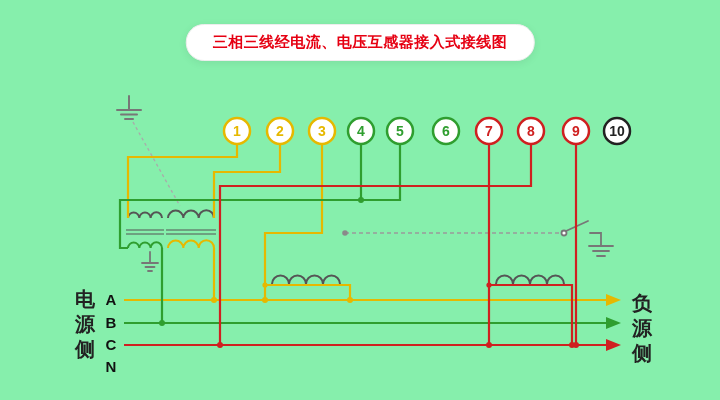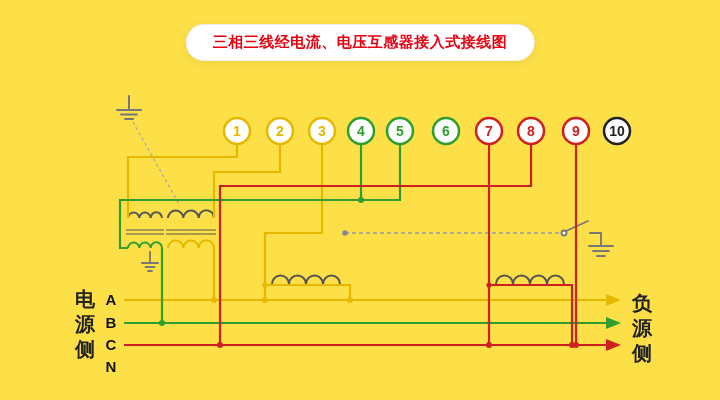--- a/index.html
+++ b/index.html
@@ -1,17 +1,17 @@
 <!DOCTYPE html>
 <html><head>
 <meta charset="utf-8">
 <style>
   html,body{margin:0;padding:0;background:#fff;}
   body{width:720px;height:400px;overflow:hidden;font-family:"Liberation Sans",sans-serif;}
-  .page{position:relative;width:720px;height:400px;background:#fde047;}
+  .page{position:relative;width:720px;height:400px;background:#86efac;}
   .banner{
     position:absolute;top:24px;left:50%;transform:translateX(-50%);
     background:#fff;border:1px solid #ededed;border-radius:18px;
     padding:8px 26px;box-shadow:0 2px 8px rgba(0,0,0,.07);white-space:nowrap;z-index:2;
   }
   .banner span{color:#e60012;font-size:15px;letter-spacing:.5px;font-weight:bold;}
   svg{position:absolute;top:0;left:0;}
   .tnum{font-family:"Liberation Sans",sans-serif;font-weight:bold;font-size:14px;}
   .phase{font-family:"Liberation Sans",sans-serif;font-weight:bold;font-size:15px;fill:#111;}
   .side{font-family:"Liberation Sans",sans-serif;font-weight:bold;font-size:20px;fill:#222;}

